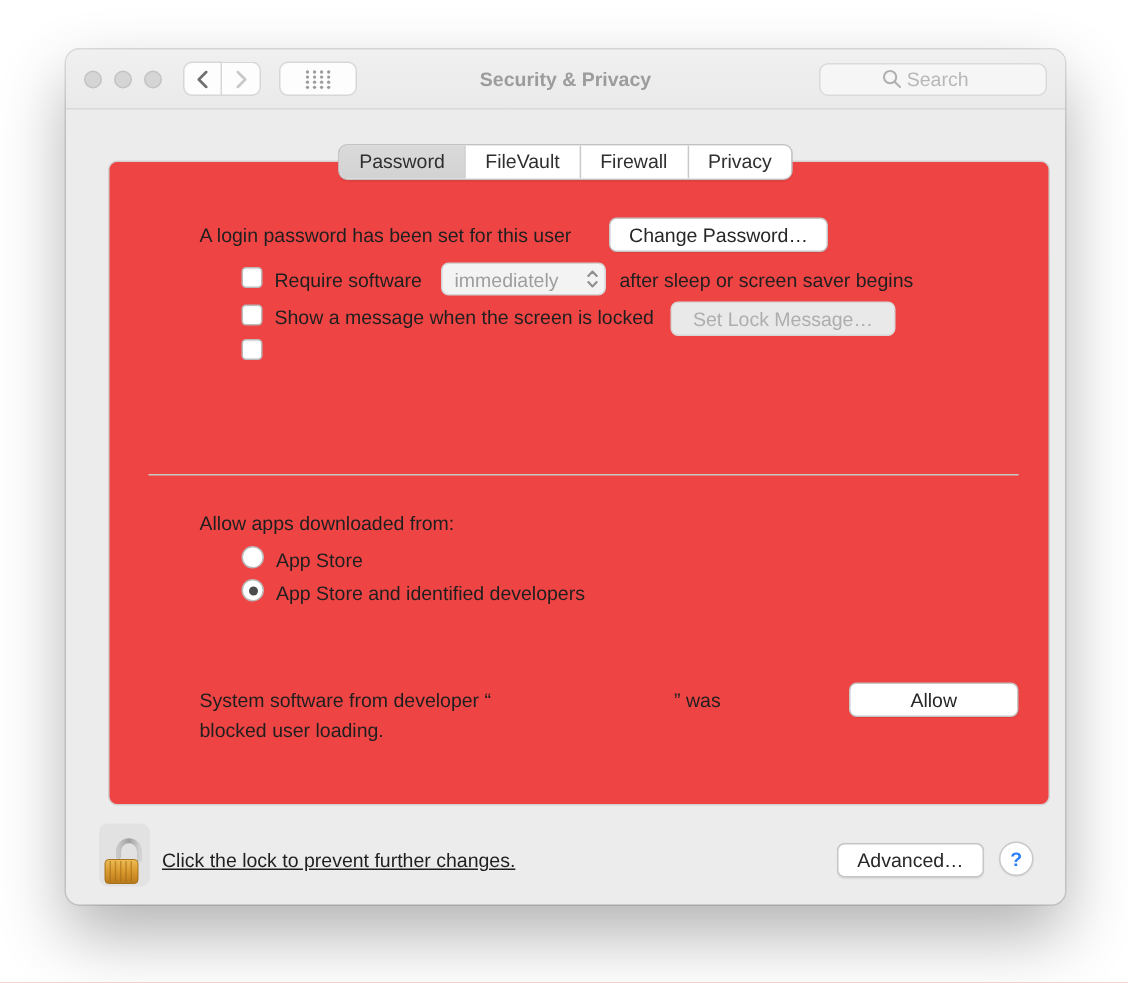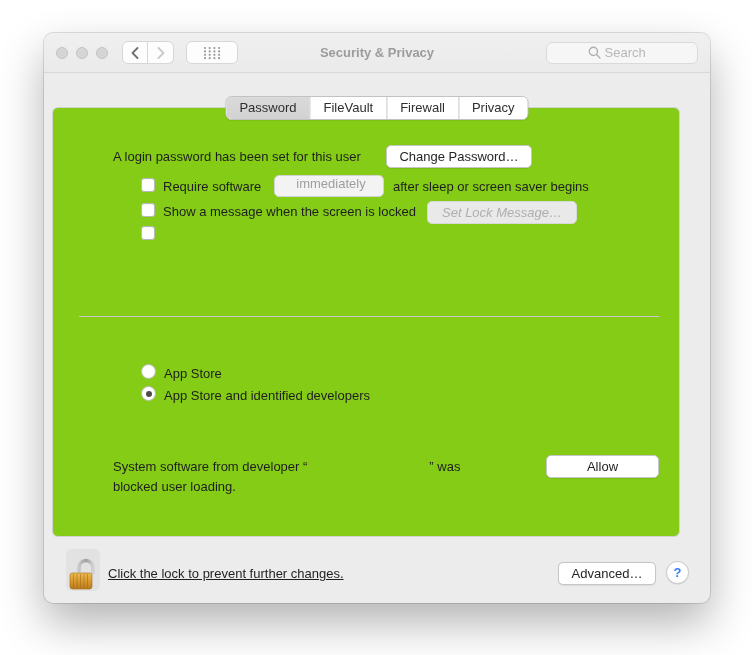--- a/index.html
+++ b/index.html
@@ -47,45 +47,45 @@
     overflow:hidden; z-index:3; box-shadow:0 1px 1px rgba(0,0,0,.06);
   }
   .tab {
     font-size:13px; color:#2f2f2f; padding:3px 13px 4px; background:#ffffff;
     border-left:1px solid #c9c9c9; cursor:default; white-space:nowrap;
   }
   .tab:first-child { border-left:none; }
   .tab.selected { background:linear-gradient(#dadada,#d2d2d2); }
   
   .panel {
-    position:absolute; left:8px; top:74px; width:628px; height:430px;
-    background:#84cc16; border:1px solid #d2d2d2; border-radius:6px;
+    position:absolute; left:28px; top:74px; width:628px; height:430px;
+    background:#ef4444; border:1px solid #d2d2d2; border-radius:6px;
   }
   .panel .abs { position:absolute; font-size:13px; color:#1f1f1f; white-space:nowrap; }
   .btn {
     position:absolute; background:#ffffff; border:1px solid #c6c6c6; border-radius:5px;
     font-size:13px; color:#262626; font-family:"Liberation Sans", sans-serif;
     display:flex; align-items:center; justify-content:center;
     box-shadow:0 0.5px 1px rgba(0,0,0,.08);
   }
-  .btn.disabled { background:#e9e9e9; border-color:#d8d8d8; color:#aeaeae; box-shadow:none;font-style:italic; }
+  .btn.disabled { background:#e9e9e9; border-color:#d8d8d8; color:#aeaeae; box-shadow:none; }
   .checkbox {
     position:absolute; width:14px; height:14px; background:#ffffff;
     border:1px solid #b9b9b9; border-radius:3px; box-shadow:inset 0 1px 1px rgba(0,0,0,.04);
   }
   .radio {
     position:absolute; width:15px; height:15px; background:#ffffff;
     border:1px solid #b9b9b9; border-radius:50%;
     display:flex; align-items:center; justify-content:center;
   }
   .radio.selected::after { content:""; width:6px; height:6px; border-radius:50%; background:#4c4c4c; }
   .dropdown {
     position:absolute; left:221px; top:67px; width:110px; height:22px;
     background:#f3f3f3; border:1px solid #d3d3d3; border-radius:5px;
-    display:flex; align-items:center; padding:0 4px 0 8px; gap:6px;flex-direction:column;
+    display:flex; align-items:center; padding:0 4px 0 8px; gap:6px;
   }
   .dropdown .val { flex:1; font-size:13px; color:#9e9e9e; }
   .divider { position:absolute; left:26px; top:208px; width:580px; height:1px; background:#c9c9c9; }
   .spacer { display:inline-block; width:122px; }
   .sysblock { position:absolute; left:60px; top:349px; font-size:13px; color:#1f1f1f; line-height:20px; }
   
   .lockbtn {
     position:absolute; left:22px; top:516px; width:34px; height:42px;
     background:#e2e2e2; border-radius:6px; display:flex; align-items:flex-end; justify-content:center;
     cursor:default;
@@ -177,20 +177,21 @@
     <div class="abs" style="left:340px; top:71px;">after sleep or screen saver begins</div>
 
     <span class="checkbox" style="left:88px; top:95px;"></span>
     <div class="abs" style="left:110px; top:96px;">Show a message when the screen is locked</div>
     <div class="btn disabled" style="left:374px; top:93px; width:150px; height:23px;">Set Lock Message…</div>
 
     <span class="checkbox" style="left:88px; top:118px;"></span>
 
     <div class="divider"></div>
 
+    <div class="abs" style="left:60px; top:233px;">Allow apps downloaded from:</div>
 
     <span class="radio" style="left:88px; top:256px;"></span>
     <div class="abs" style="left:111px; top:258px;">App Store</div>
 
     <span class="radio selected" style="left:88px; top:278px;"></span>
     <div class="abs" style="left:111px; top:280px;">App Store and identified developers</div>
 
     <div class="sysblock">
       <span>System software from developer “</span><span class="spacer"></span><span>” was</span><br>
       <span>blocked user loading.</span>

